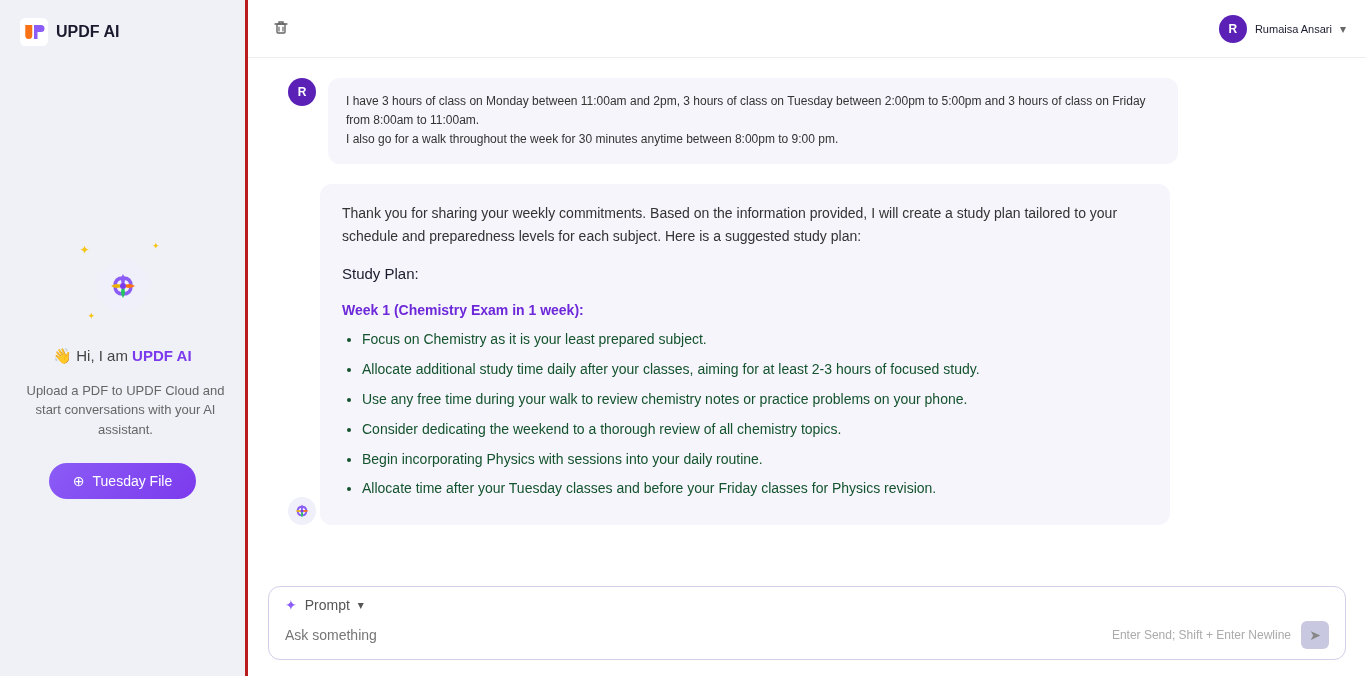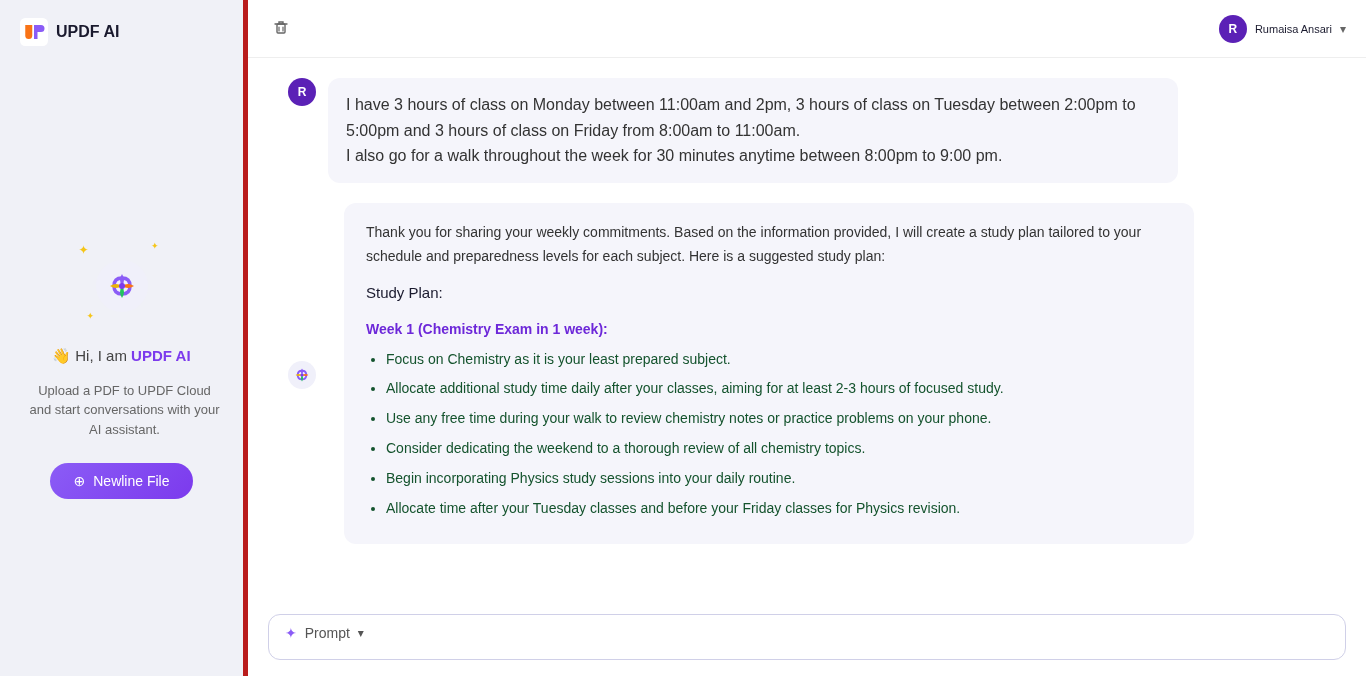--- a/index.html
+++ b/index.html
@@ -14,21 +14,21 @@
 
     
     .sidebar {
       width: 248px;
       min-width: 248px;
       background: #f0f1f7;
       display: flex;
       flex-direction: column;
       align-items: center;
       padding: 0;
-      border-right: 5px solid #b91c1c;
+      border-right: 3px solid #b91c1c;
     }
     .sidebar-header {
       width: 100%;
       padding: 18px 20px;
       display: flex;
       align-items: center;
       gap: 8px;
     }
     .updf-logo {
       width: 28px;
@@ -176,31 +176,31 @@
       font-weight: 600;
       display: flex;
       align-items: center;
       justify-content: center;
       flex-shrink: 0;
     }
     .user-bubble {
       background: #f5f5fb;
       border-radius: 12px;
       padding: 14px 18px;
-      font-size: 16px;
+      font-size: 12px;
       color: #333;
       line-height: 1.6;
       max-width: 850px;
     }
 
     
     .ai-message {
       display: flex;
-      gap: 28px;
-      align-items: center;
+      gap: 4px;
+      align-items: flex-end;
     }
     .ai-msg-avatar {
       width: 28px;
       height: 28px;
       flex-shrink: 0;
       margin-top: 2px;
     }
     .ai-bubble {
       background: #f5f5fb;
       border-radius: 12px;
@@ -326,21 +326,21 @@
         <path d="M14 26 Q20 22 26 26 Q20 30 14 26Z" fill="#eab308"></path>
         <circle cx="26" cy="26" r="3" fill="#7c3aed"></circle>
       </svg>
     </div>
     <p class="greeting-text">
       <span>👋 Hi, I am </span><span class="updf-ai-brand">UPDF AI</span>
     </p>
     <p class="description-text">Upload a PDF to UPDF Cloud and start conversations with your AI assistant.</p>
     <button class="upload-btn">
       <span>⊕</span>
-      <span>Newline File</span>
+      <span>Tuesday File</span>
     </button>
   </div>
 </div>
 
 <div class="main">
 
   <div class="main-header">
     <button class="delete-icon-btn">
       <svg width="18" height="18" viewBox="0 0 18 18" fill="none">
         <rect x="5" y="6" width="8" height="9" rx="1" stroke="#666" stroke-width="1.4"></rect>
@@ -384,30 +384,37 @@
         <p>Thank you for sharing your weekly commitments. Based on the information provided, I will create a study plan tailored to your schedule and preparedness levels for each subject. Here is a suggested study plan:</p>
         <h3>Study Plan:</h3>
         <h4>Week 1 (Chemistry Exam in 1 week):</h4>
         <ul>
           <li>Focus on Chemistry as it is your least prepared subject.</li>
           <li>Allocate additional study time daily after your classes, aiming for at least 2-3 hours of focused study.</li>
           <li>Use any free time during your walk to review chemistry notes or practice problems on your phone.</li>
           <li>Consider dedicating the weekend to a thorough review of all chemistry topics.</li>
         </ul>
         <ul>
-          <li>Begin incorporating Physics study sessions into your daily routine.</li>
+          <li>Begin incorporating Physics with sessions into your daily routine.</li>
           <li>Allocate time after your Tuesday classes and before your Friday classes for Physics revision.</li>
         </ul>
       </div>
     </div>
 
   </div>
 
   <div class="input-area">
     <div class="input-box">
       <div class="input-top-row">
         <span class="sparkle-small">✦</span>
         <span class="prompt-label">Prompt</span>
         <span class="prompt-dropdown">▾</span>
       </div>
+      <div class="input-bottom-row">
+        <input class="ask-input" type="text" placeholder="Ask something" style="">
+        <span class="input-hint">Enter Send; Shift + Enter Newline</span>
+        <button class="send-btn">
+          <span>➤</span>
+        </button>
+      </div>
     </div>
   </div>
 </div>
 
 </body></html>

